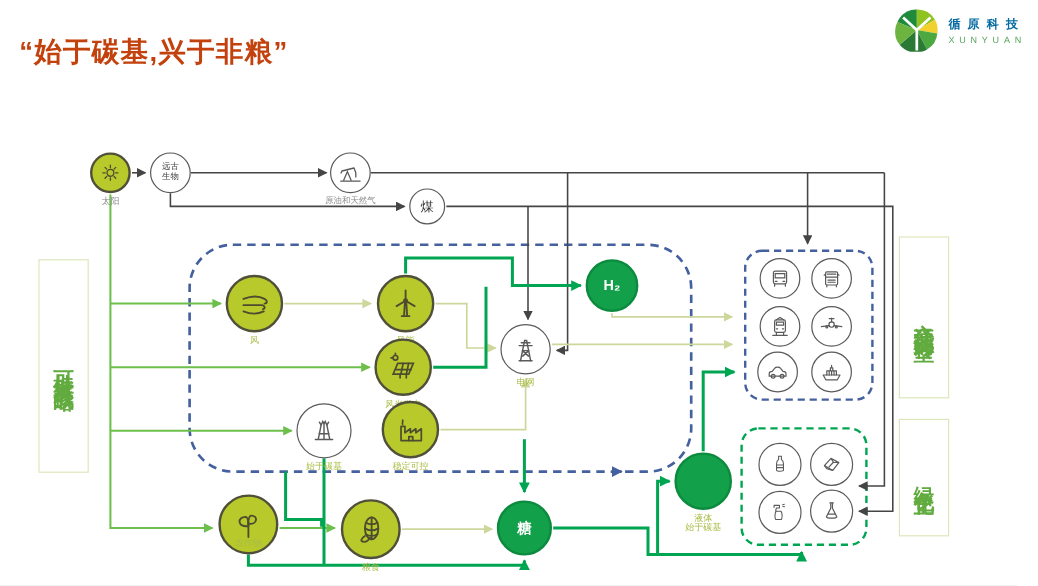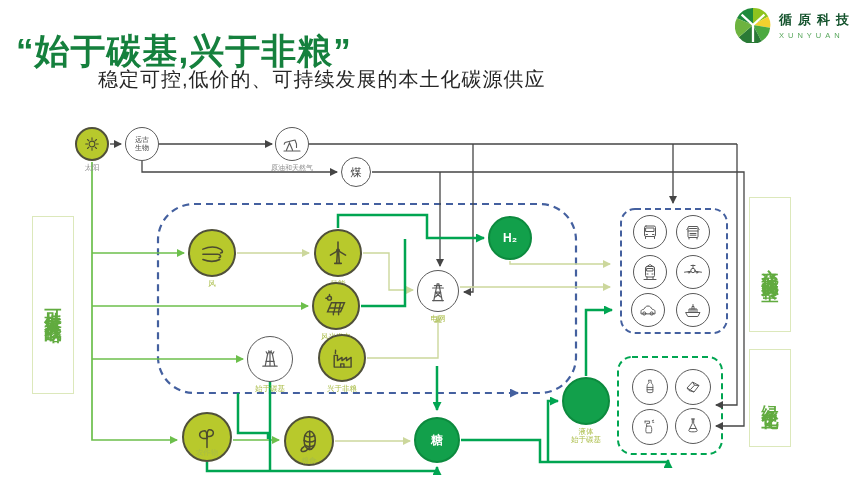--- a/index.html
+++ b/index.html
@@ -1,24 +1,24 @@
 <!DOCTYPE html>
 <html><head>
 <meta charset="utf-8">
 <style>
   html,body{margin:0;padding:0;background:#e8e8e8;}
   .slide{position:relative;width:865px;height:488px;background:#ffffff;overflow:hidden;
          font-family:"Liberation Sans","DejaVu Sans",sans-serif;}
   
-  .title{position:absolute;left:16px;top:28px;font-size:35px;font-weight:bold;color:#15803d;letter-spacing:1px;}
+  .title{position:absolute;left:16px;top:28px;font-size:23px;font-weight:bold;color:#c2410c;letter-spacing:1px;}
   .subtitle{position:absolute;left:98px;top:66px;font-size:20px;font-weight:400;color:#262626;letter-spacing:1px;}
   
   .logo{position:absolute;right:10px;top:6px;display:flex;align-items:center;gap:7px;}
   .logo-text{display:flex;flex-direction:column;align-items:flex-start;}
-  .logo-cn{font-size:13px;font-weight:bold;color:#14532d;letter-spacing:6px;}
+  .logo-cn{font-size:10px;font-weight:bold;color:#0369a1;letter-spacing:6px;}
   .logo-en{font-size:7.5px;color:#58a75c;letter-spacing:4px;margin-top:2px;}
   
   .lines{position:absolute;left:0;top:0;}
   
   .node{position:absolute;width:0;height:0;}
   .circle{position:absolute;left:0;top:0;transform:translate(-50%,-50%);border-radius:50%;
           display:flex;align-items:center;justify-content:center;box-sizing:border-box;background:#fff;}
   .c-yg{background:#b8c92c;border:2px solid #50503a;}
   .c-wh{background:#ffffff;border:1.5px solid #5a5a5a;}
   .c-dg{background:#12a04b;border:2px solid #0c8a3e;color:#fff;}
@@ -32,21 +32,20 @@
   .vbox{position:absolute;writing-mode:vertical-rl;text-orientation:upright;background:#fff;
         border:1px solid #dce8bb;color:#61ab3f;font-weight:bold;font-size:17px;letter-spacing:3px;
         display:flex;align-items:center;justify-content:center;}
 </style>
 </head>
 <body>
 
 <div class="slide">
 
   <div class="title">“始于碳基,兴于非粮”</div>
-  <div class="subtitle">稳定可控,低价的、可持续发展的本土化碳源供应</div>
 
   <div class="logo">
     <svg width="38" height="38" viewBox="0 0 40 40">
       <defs>
           <clipPath id="lg">
             <rect x="1" y="1" width="38" height="38" rx="11"></rect>
           </clipPath>
         </defs>
       <g clip-path="url(#lg)">
         <rect x="1" y="1" width="38" height="38" rx="11" fill="#ffffff"></rect>
@@ -242,21 +241,21 @@
 
   <div class="node" style="left:342px;top:358px">
     <div class="circle c-yg" style="width:48px;height:48px">
       <svg width="26" height="26" viewBox="0 0 20 20">
         <g stroke="#4c4c2f" stroke-width="1.1" fill="none" stroke-linecap="round" stroke-linejoin="round">
           <path d="M4,17 H17 V9.5 L13.5,12 V9.5 L10,12 V9.5 L6.5,12 V8 H4 Z"></path>
           <path d="M9,17 V14.5 H11.5 V17 M5,6.5 C4.5,5.5 5.5,5 5,4"></path>
         </g>
       </svg>
     </div>
-    <div class="nlabel lab-olive" style="top:27px">兴于非粮</div>
+    <div class="nlabel lab-olive" style="top:27px">稳定可控</div>
   </div>
 
   <div class="node" style="left:207px;top:437px">
     <div class="circle c-yg" style="width:50px;height:50px">
       <svg width="28" height="28" viewBox="0 0 20 20">
         <g stroke="#4c4c2f" stroke-width="1.1" fill="none" stroke-linecap="round">
           <path d="M10,17.5 C10,13 10,11 10,9"></path>
           <path d="M10,11 C3.5,12 3,5.5 8.5,5.5 C10,5.8 10,8.5 10,11 Z"></path>
           <path d="M10,9.5 C15.5,10.5 16,4.5 11.5,4.8 C10.2,5.2 10,7 10,9.5 Z"></path>
         </g>
@@ -268,21 +267,21 @@
   <div class="node" style="left:309px;top:441px">
     <div class="circle c-yg" style="width:50px;height:50px">
       <svg width="28" height="28" viewBox="0 0 20 20">
         <g stroke="#4c4c2f" stroke-width="1.1" fill="none" stroke-linecap="round">
           <ellipse cx="10.5" cy="9.5" rx="4" ry="6.5"></ellipse>
           <path d="M10.5,3 V16 M7,6 C9,7.5 12,7.5 14,6 M6.6,9.5 C9,11 12,11 14.4,9.5 M7,13 C9,14.2 12,14.2 14,13"></path>
           <path d="M6.5,14 C4,15.5 3.5,17.5 6,17.5 C8,17.5 9,16 9.5,15"></path>
         </g>
       </svg>
     </div>
-    <div class="nlabel lab-olive" style="top:16px">粮食</div>
+    <div class="nlabel lab-olive" style="top:28px">粮食</div>
   </div>
 
   <div class="node" style="left:437px;top:440px">
     <div class="circle c-dg" style="width:46px;height:46px">
         <span class="cwhite">糖</span>
       </div>
   </div>
 
   <div class="node" style="left:586px;top:401px">
     <div class="circle c-dg" style="width:48px;height:48px"></div>

